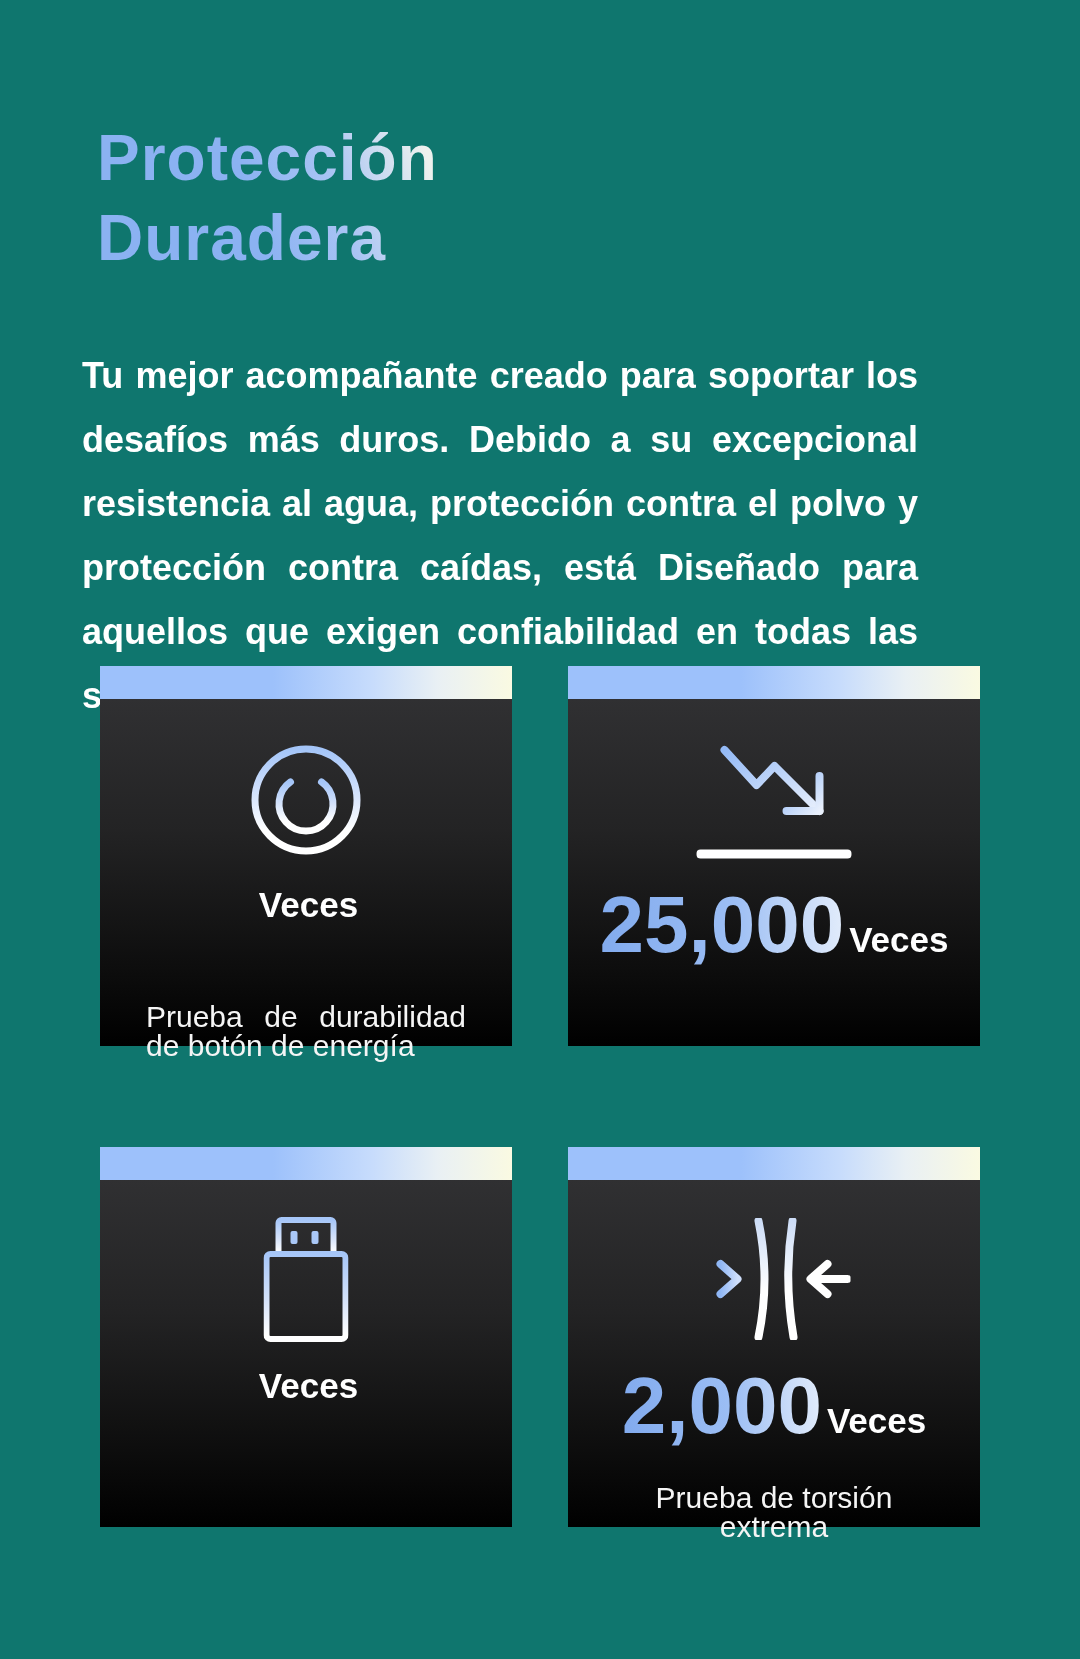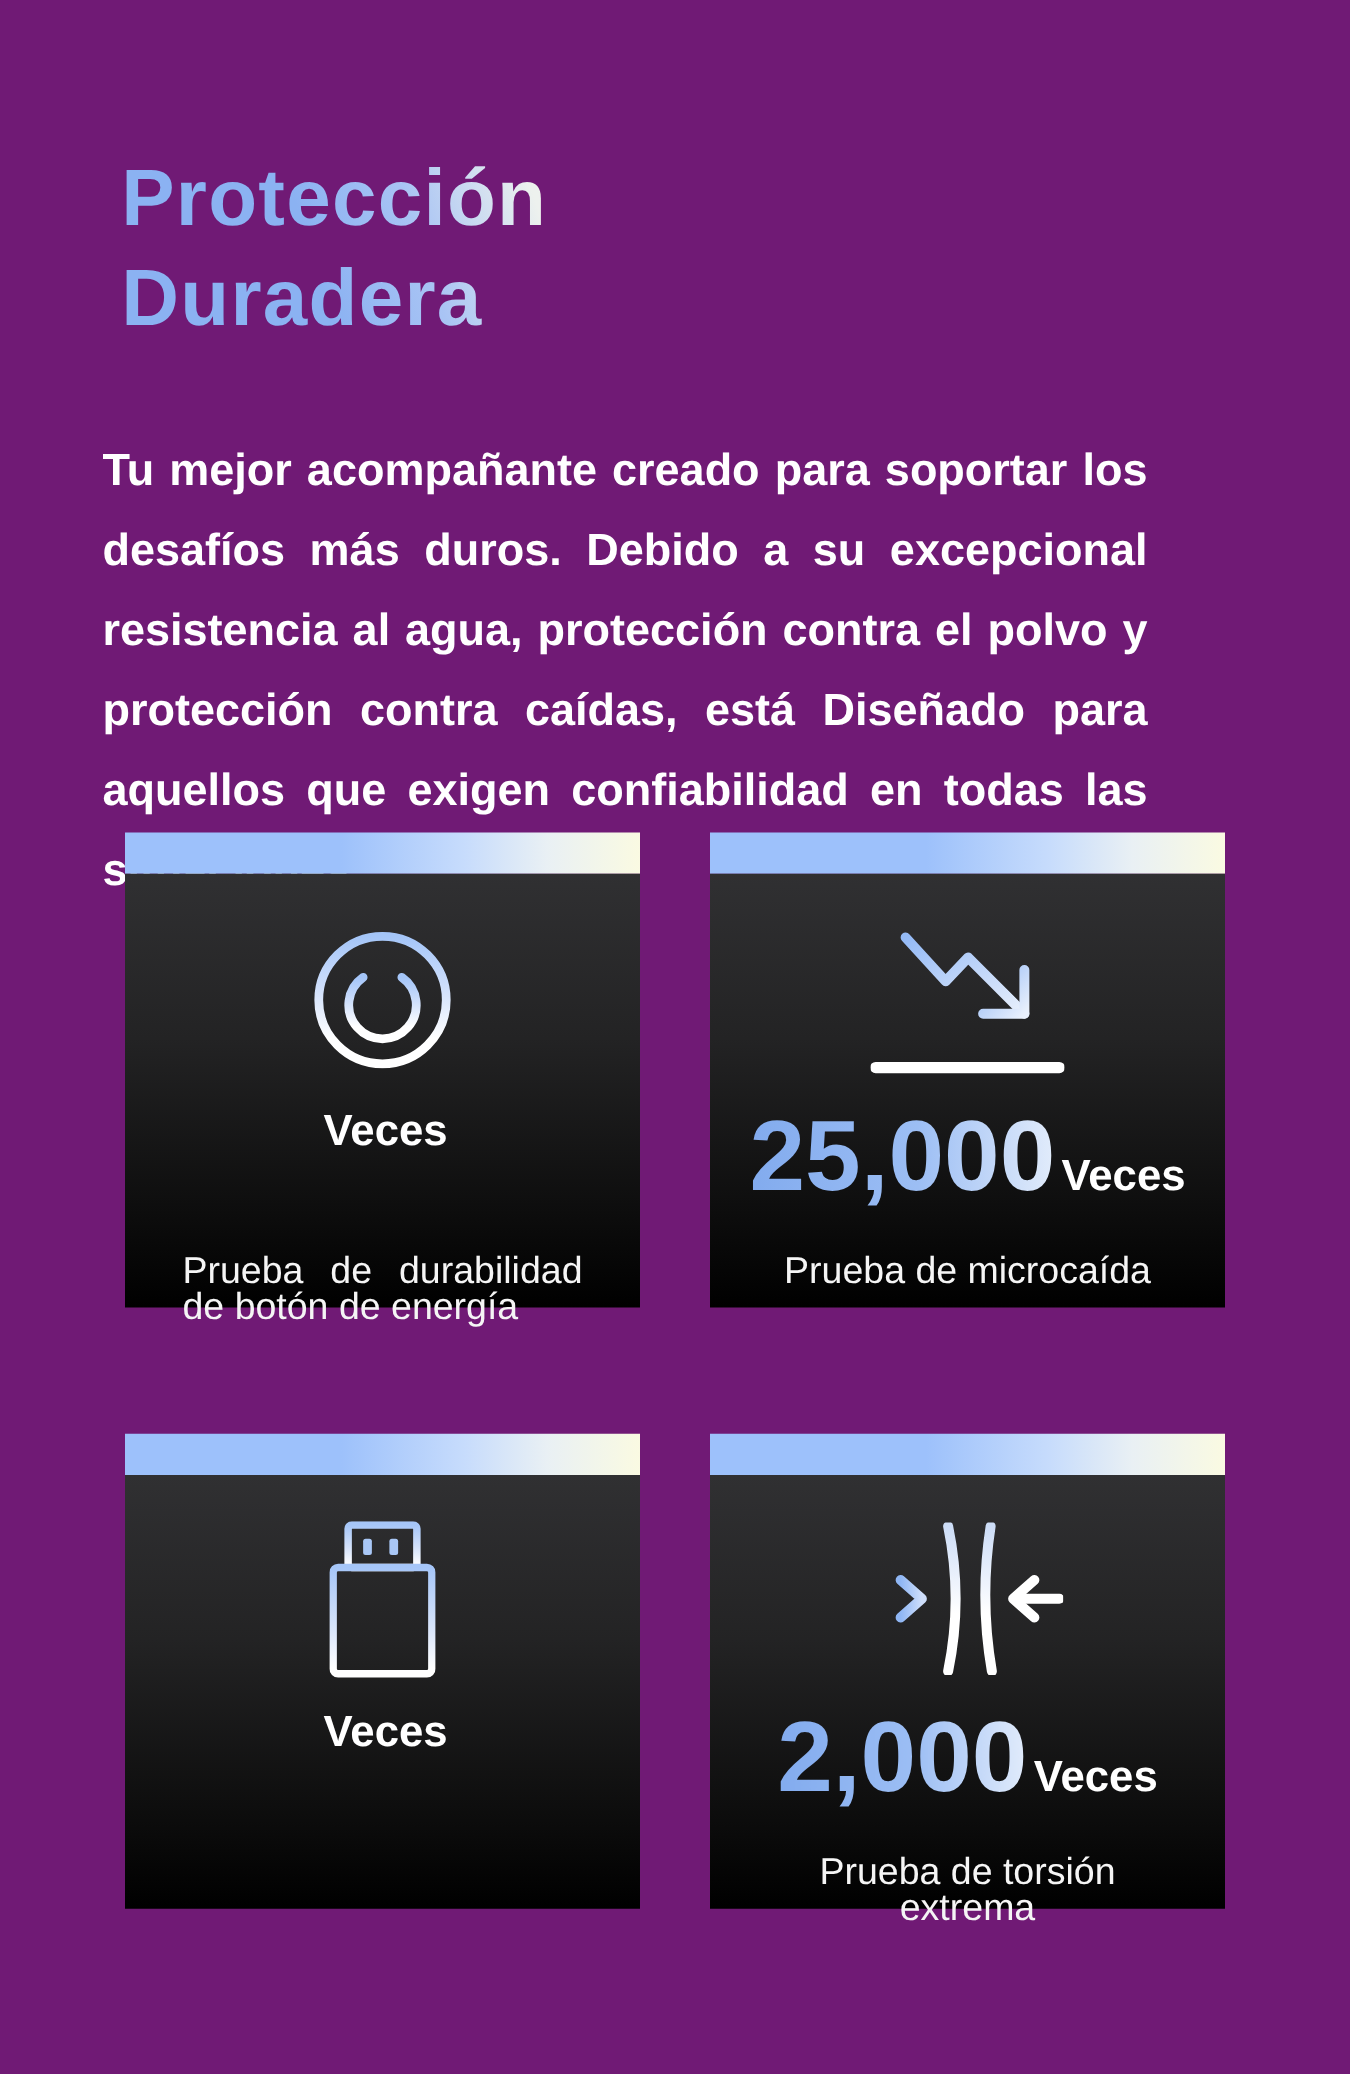--- a/index.html
+++ b/index.html
@@ -1,17 +1,17 @@
 <!DOCTYPE html>
 <html><head>
 <meta charset="utf-8">
 <style>
   html,body{margin:0;padding:0;background:#000;}
   .page{
-    position:relative;width:1080px;height:1659px;background:#701a75;overflow:hidden;
+    position:relative;width:1080px;height:1659px;background:#0f766e;overflow:hidden;
     font-family:"Liberation Sans","DejaVu Sans",sans-serif;
   }
   
   .title{
     position:absolute;left:97px;top:118px;margin:0;
     font-size:64px;font-weight:700;line-height:80px;letter-spacing:1px;
     background:linear-gradient(72deg,#8bb2f2 0%,#8bb2f2 45%,#a9c4f4 68%,#edf1ee 94%);
     -webkit-background-clip:text;background-clip:text;color:transparent;
   }
   .title span{display:block;}
@@ -106,21 +106,20 @@
           </defs>
           <path d="M28 5 L60 40 L78 21 L123 66" stroke="url(#gDrop)" stroke-width="8" stroke-linecap="round" stroke-linejoin="round"></path>
           <path d="M123 31 L123 66 L90 66" stroke="url(#gDrop)" stroke-width="8" stroke-linecap="round" stroke-linejoin="round"></path>
           <path d="M4 109 L151 109" stroke="#ffffff" stroke-width="9" stroke-linecap="round"></path>
         </svg>
       </div>
       <div class="num-row">
         <span class="num">25,000</span>
         <span class="unit">Veces</span>
       </div>
-      <div class="label">Prueba de microcaída</div>
     </div>
   </div>
 
   <div class="card c3">
     <div class="card-bar"></div>
     <div class="card-body">
       <div class="icon-pos">
         <svg width="85" height="126" viewBox="0 0 85 126" fill="none">
           <defs>
             <linearGradient id="gUsb" x1="0" y1="0" x2="0" y2="1">

